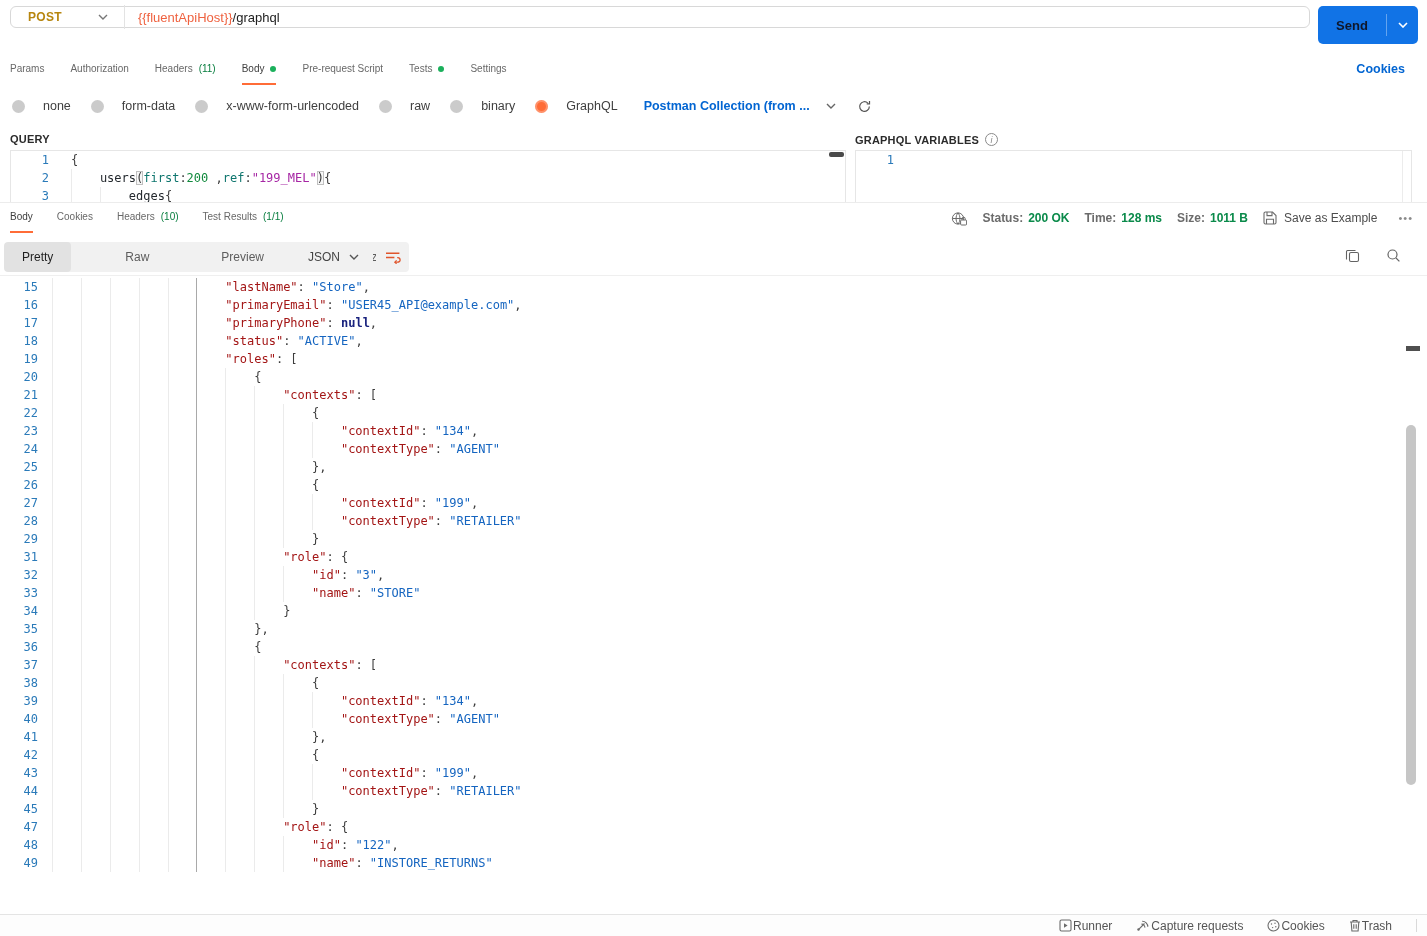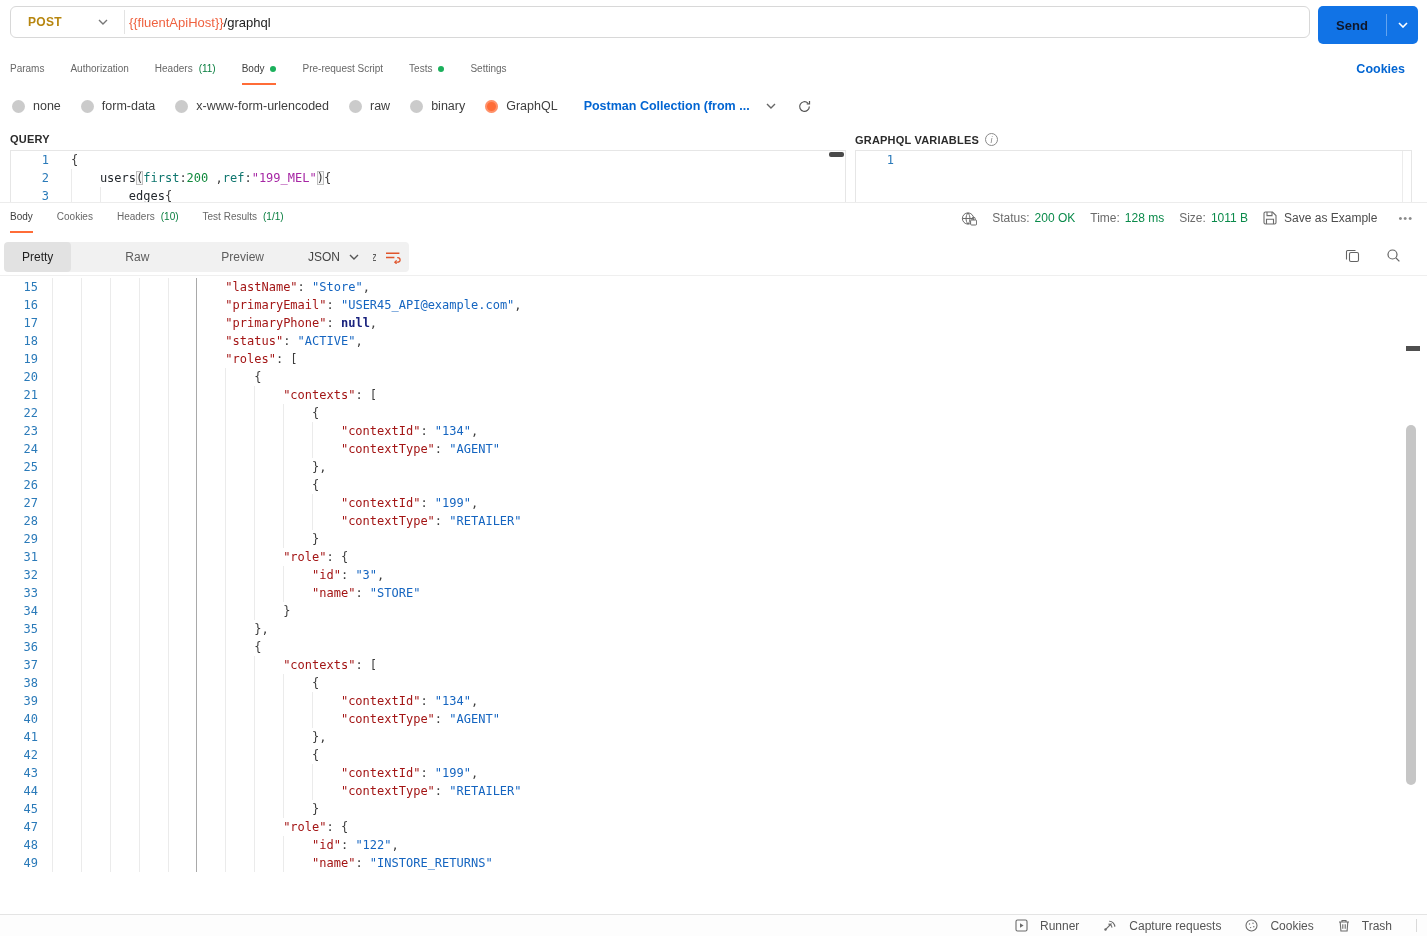--- a/index.html
+++ b/index.html
@@ -4,45 +4,45 @@
 <style>
   * { margin:0; padding:0; box-sizing:border-box; }
   html,body { background:#fff; }
   #app {
     position:relative; width:1427px; height:936px; overflow:hidden;
     font-family:"Liberation Sans", sans-serif; font-size:12px; color:#212121; background:#fff;
   }
   svg { display:block; }
 
   
-  .url-bar { position:absolute; left:10px; top:6px; width:1300px; height:32px;
+  .url-bar { position:absolute; left:10px; top:6px; width:1300px; height:22px;
     border:1px solid #d8d8d8; border-radius:6px; display:flex; align-items:center; background:#fff; }
   .method { margin-left:17px; font-weight:bold; font-size:12px; letter-spacing:.3px; color:var(--c-method-post); }
   .method-chevron { margin-left:36px; color:#777; }
   .url-divider { width:1px; height:24px; background:#e3e3e3; margin-left:16px; }
-  .url-text { margin-left:4px; font-size:13px; white-space:pre; }
+  .url-text { margin-left:13px; font-size:13px; white-space:pre; }
   .url-text .var { color:var(--c-url-variable); }
   .send-btn { position:absolute; left:1318px; top:6px; width:100px; height:38px; border:none;
     background:var(--c-send-button); border-radius:5px; display:flex; align-items:center; cursor:pointer; }
   .send-label { width:68px; text-align:center; color:#0f172a; font-size:13px; font-weight:bold; }
   .send-divider { width:1px; height:22px; background:rgba(255,255,255,.35); }
   .send-chevron { flex:1; display:flex; justify-content:center; color:#fff; }
 
   
   #req-tabs { position:absolute; left:10px; top:55px; height:30px; display:flex; gap:26px; align-items:stretch; }
   .rtab { display:flex; align-items:center; gap:6px; color:#686868; font-size:10px; cursor:pointer;
     border-bottom:2px solid transparent; padding-bottom:2px; }
   .rtab.active { color:#404040; border-bottom-color:var(--c-accent); }
   .rtab .cnt { color:var(--c-success-green); }
   .rtab .dot { width:6px; height:6px; border-radius:50%; background:var(--c-dot-green); margin-top:1px; }
   .cookies-link { position:absolute; right:22px; top:62px; color:var(--c-link); font-size:12.5px; font-weight:bold; cursor:pointer; }
 
   
   #modes-row { position:absolute; left:12px; top:95px; height:22px; display:flex; gap:20px; align-items:center; }
-  .mode { display:flex; align-items:center; gap:8px; color:#3f3f3f; font-size:12.5px; cursor:pointer; }
+  .mode { display:flex; align-items:center; gap:18px; color:#3f3f3f; font-size:12.5px; cursor:pointer; }
   .radio { width:13px; height:13px; border-radius:50%; background:#cbcbcb; }
   .mode.selected .radio { background:var(--c-accent); box-shadow:inset 0 0 0 2px rgba(255,255,255,.25); }
   .schema-link { margin-left:6px; color:var(--c-link); font-weight:bold; font-size:12.5px; cursor:pointer; }
   .schema-chevron { margin-left:-4px; color:#666; cursor:pointer; }
   .refresh-btn { margin-left:2px; color:#555; cursor:pointer; }
 
   
   .ed-label { position:absolute; top:133px; font-size:11px; font-weight:bold; color:#2b2b2b; letter-spacing:.2px;
     display:flex; align-items:center; gap:6px; }
   #query-label { left:10px; }
@@ -71,21 +71,21 @@
   .tk-a { color:#0f766e; }
   .tk-num { color:#118a3d; }
   .tk-str { color:#a626a4; }
   .tk-b { color:#3c3c3c; outline:1px solid #c0c0c0; outline-offset:-1px; background:#f7f7f7; }
 
   
   .resp-header { position:absolute; left:0; top:202px; width:1427px; height:31px; border-top:1px solid #ececec; }
   #resp-tabs { position:absolute; left:10px; top:0; height:30px; display:flex; gap:24px; align-items:stretch; }
   #resp-meta { position:absolute; right:14px; top:0; height:30px; display:flex; gap:15px; align-items:center;
     color:#6b6b6b; font-size:12px; }
-  .meta-pair { display:flex; gap:5px; }
+  .meta-pair { display:flex; gap:5px;font-weight:bold; }
   .meta-val { color:var(--c-status-green); }
   .save-example { display:flex; align-items:center; gap:7px; color:#4d4d4d; cursor:pointer; }
   .more-dots { color:#8a8a8a; font-size:11px; letter-spacing:1px; cursor:pointer; margin-left:6px; }
 
   
   .resp-toolbar { position:absolute; left:0; top:240px; width:1427px; height:36px; border-bottom:1px solid #efefef; }
   #view-tabs { position:absolute; left:4px; top:2px; display:flex; background:#f1f1f1; border-radius:4px; overflow:hidden;gap:36px; }
   .vtab { padding:8px 18px; color:#5d5d5d; font-size:12px; cursor:pointer; }
   .vtab.active { background:#e2e2e2; color:#1f1f1f; border-radius:4px; }
   .lang-group { position:absolute; left:294px; top:2px; height:30px; display:flex; align-items:center; gap:9px;
@@ -100,21 +100,21 @@
   .resp-code { position:absolute; left:0; top:278px; width:1400px; height:632px; overflow:hidden; }
 
   
   .v-thumb { position:absolute; left:1406px; top:425px; width:10px; height:360px; background:#c6c6c6; border-radius:5px; }
   .v-dash { position:absolute; left:1406px; top:346px; width:14px; height:5px; background:#4f4f4f; }
 
   
   .footer { position:absolute; left:0; top:914px; width:1427px; height:22px; border-top:1px solid #e4e4e4;
     background:#fdfdfd; display:flex; justify-content:flex-end; align-items:center; gap:24px; padding-right:10px;
     color:#555; font-size:12px; }
-  .f-item { display:flex; align-items:center; gap:12px; cursor:pointer; }
+  .f-item { display:flex; align-items:center; gap:1px; cursor:pointer; }
   .f-divider { width:1px; height:13px; background:#d9d9d9; }
 </style>
 </head>
 <body>
 
 <div id="app">
 
   <div class="url-bar">
     <span class="method">POST</span>
     <span class="method-chevron">

